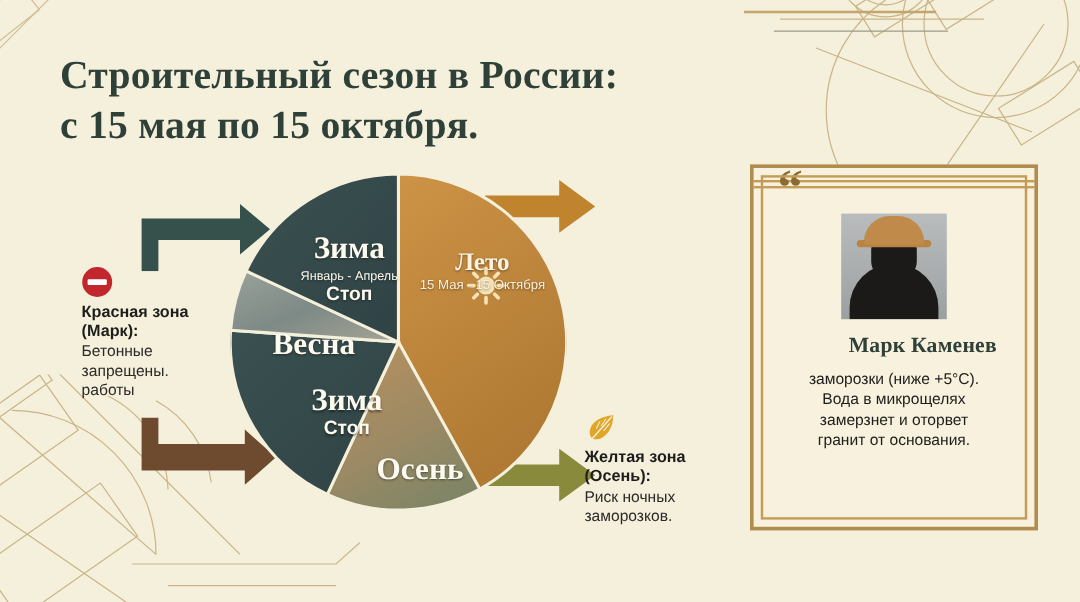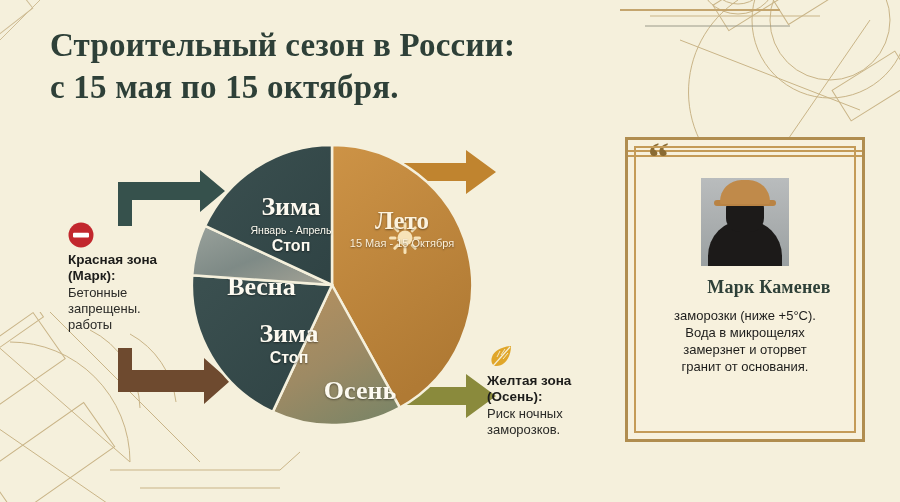--- a/index.html
+++ b/index.html
@@ -13,21 +13,21 @@
 
   
   .bg-art { position:absolute; inset:0; pointer-events:none; }
   .bg-art svg { position:absolute; }
   #art-tr { right:-10px; top:-20px; }
   #art-bl { left:-20px; bottom:-10px; }
   #art-tl { left:-30px; top:-30px; }
 
   
   #title {
-    position:absolute; left:50px; top:24px; width:520px;
+    position:absolute; left:50px; top:42px; width:520px;
     font-family:"Liberation Serif", serif;
     font-weight:bold; font-size:33px; line-height:1.28;
     color:#2e4038; letter-spacing:0.2px;
   }
   #title .l2 { display:block; }
 
   
   #pie-wrap { position:absolute; left:192px; top:145px; width:280px; height:280px; }
   #pie-svg { display:block; }
   .slice-label {
@@ -35,23 +35,23 @@
     text-shadow:0 1px 2px rgba(0,0,0,.45);
     pointer-events:none;
   }
   .sl-title { font-family:"Liberation Serif", serif; font-weight:bold; font-size:26px; line-height:1.1; }
   .sl-sub { font-size:10.5px; line-height:1.35; margin-top:1px; font-family:"Liberation Sans",sans-serif; }
   .sl-stop { font-family:"Liberation Sans",sans-serif; font-weight:bold; font-size:16px; line-height:1.15; }
 
   #lbl-winter1 { left:34px;  top:48px;  width:130px; }
   #lbl-spring  { left:12px;  top:128px; width:115px; }
   #lbl-winter2 { left:32px;  top:175px; width:130px; }
-  #lbl-autumn  { left:108px;  top:232px; width:120px; }
+  #lbl-autumn  { left:98px;  top:232px; width:120px; }
   #lbl-summer  { left:140px; top:62px;  width:140px; }
-  #lbl-summer .sl-title { font-size:25px; color:#fdf3de; }
+  #lbl-summer .sl-title { font-size:21px; color:#fdf3de; }
   #lbl-summer .sl-sub { font-size:11px; color:#fbf0da; }
   #sun-icon { position:absolute; left:196px; top:76px; }
 
   
   .arrow { position:absolute; }
 
   
   .ann { position:absolute; }
   .ann-icon { display:block; margin-bottom:4px; }
   .ann-head { font-weight:bold; font-size:13.5px; line-height:1.22; color:#1d1d1b; }

